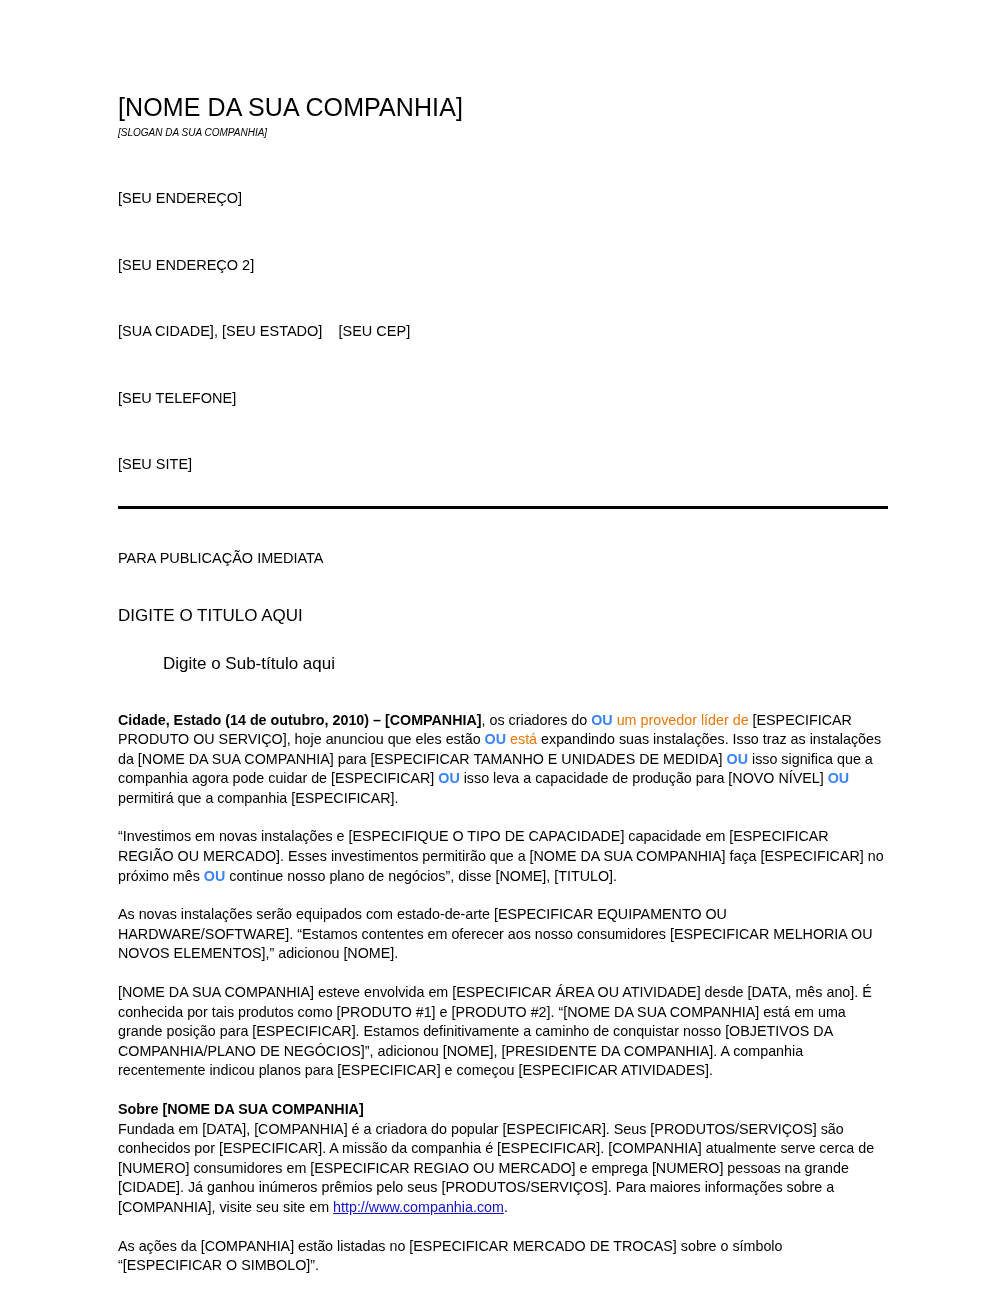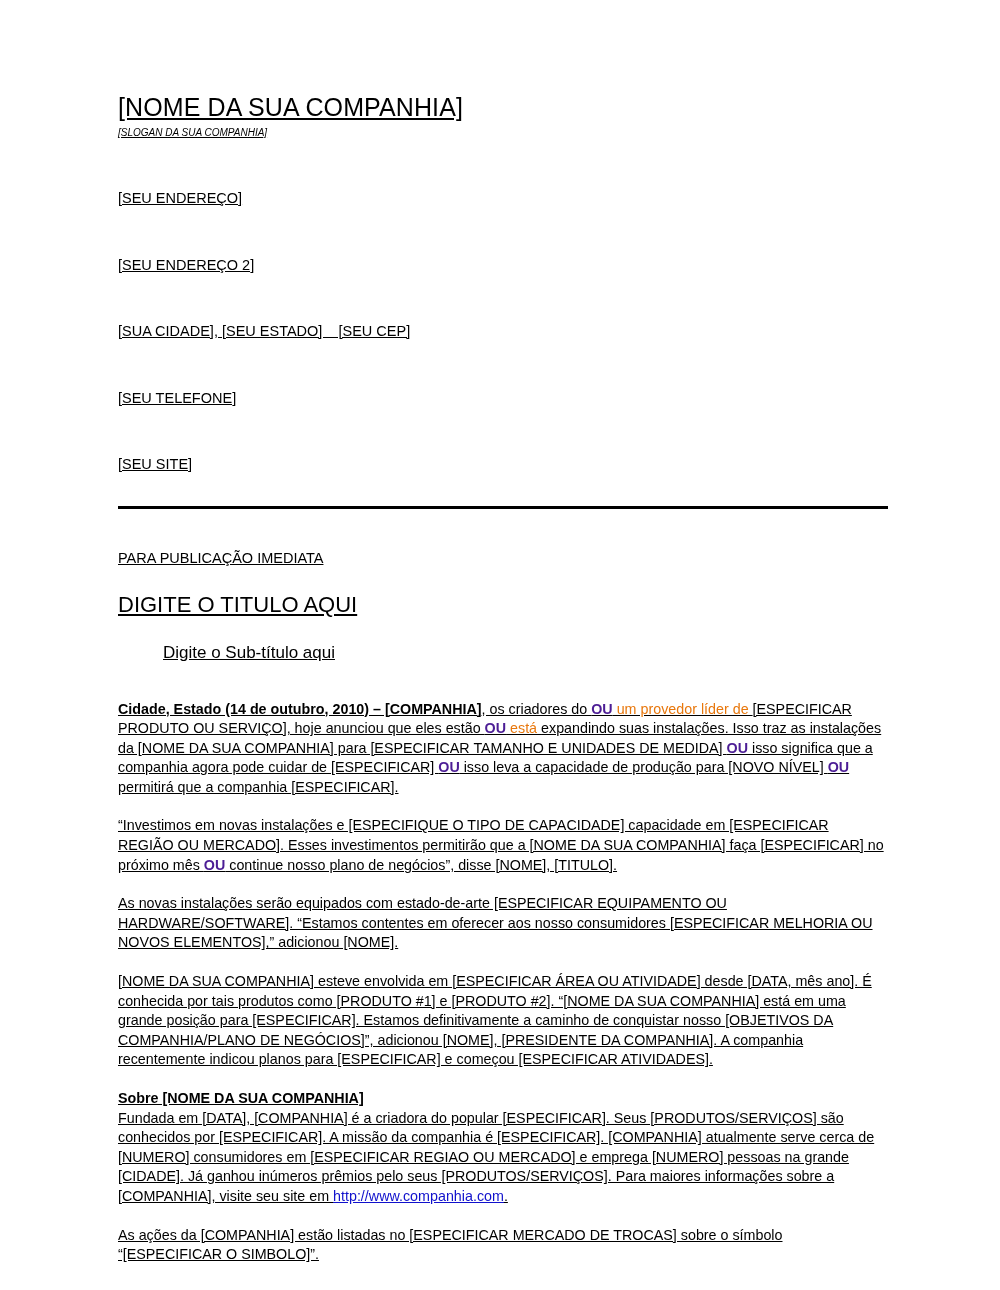--- a/index.html
+++ b/index.html
@@ -13,21 +13,20 @@
     font-family: "Liberation Sans", sans-serif;
     color: #000000;
   }
   .page {
     position: relative;
     width: 1000px;
     height: 1290px;
     background: #ffffff;
     box-sizing: border-box;
     padding: 92px 66px 0 118px;
-    text-decoration: underline;
   }
   .company-name {
     font-size: 25px;
     line-height: 30px;
     letter-spacing: 0.1px;
     font-weight: 400;
   }
   .company-slogan {
     font-size: 10px;
     line-height: 19px;
@@ -47,22 +46,22 @@
     margin-top: 31px;
     border-top: 3px solid #000000;
     width: 770px;
   }
   .immediate-release {
     margin-top: 40px;
     font-size: 14.5px;
     line-height: 19px;
   }
   .headline {
-    margin-top: 24px;
-    font-size: 22px;
+    margin-top: 35px;
+    font-size: 17px;
     line-height: 26px;
     font-weight: 400;
   }
   .subheadline {
     margin-top: 24px;
     font-size: 17px;
     line-height: 22px;
     font-weight: 400;
     margin-left: 45px;
   }
@@ -76,21 +75,21 @@
     line-height: 19.6px;
     text-align: left;
   }
   p.para:last-child {
     margin-bottom: 0;
   }
   .b {
     font-weight: bold;
   }
   .ou {
-    color: #4c1d95;
+    color: #3b82f6;
     font-weight: bold;
   }
   .orange {
     color: #E8770C;
   }
   .gap-before {
     margin-top: 30px;
   }
   a.link {
     color: #1111cc;

